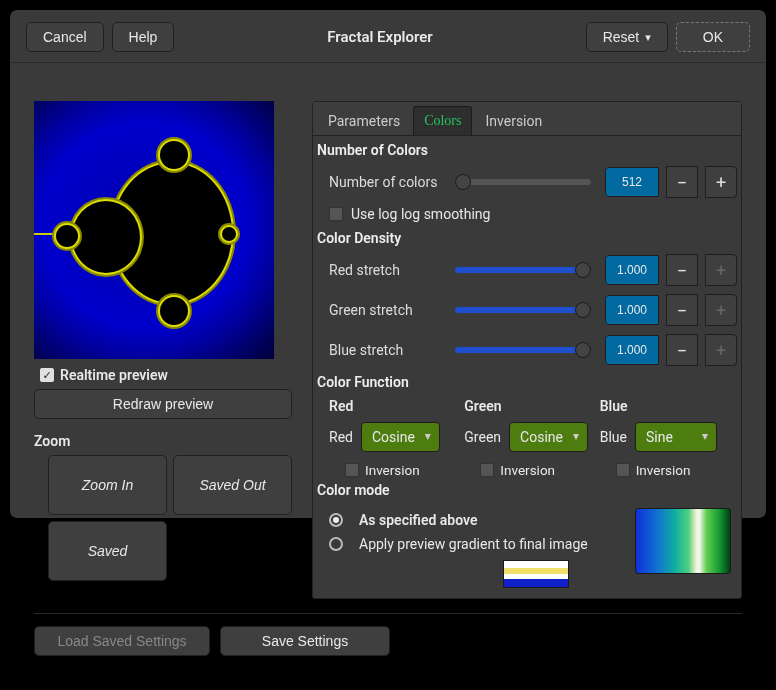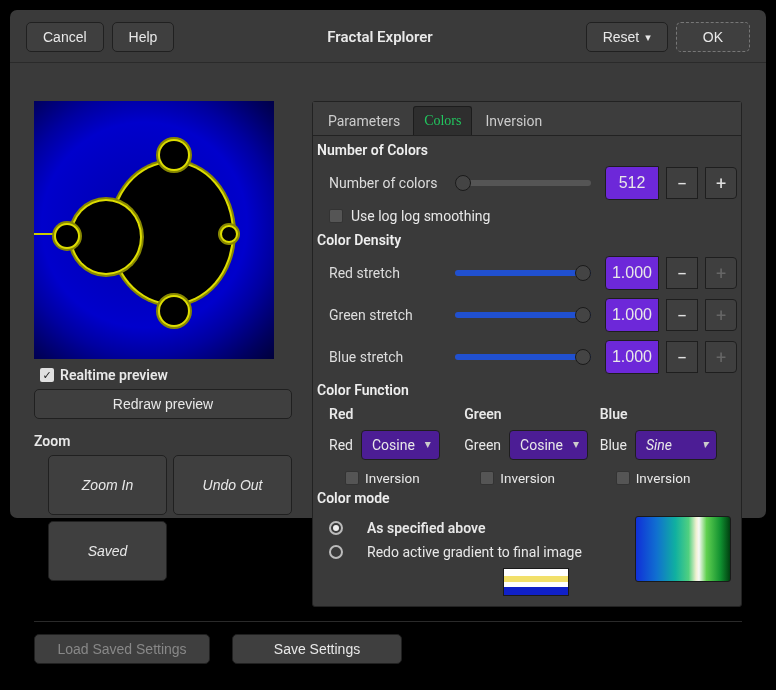--- a/index.html
+++ b/index.html
@@ -150,27 +150,27 @@
     position: absolute;
     width: 16px;
     height: 16px;
     background: #444;
     border: 1px solid #1a1a1a;
     border-radius: 50%;
     top: -5px;
   }
   .num-input {
     width: 54px;
-    background: #6d28d9;
+    background: #0369a1;
     border: 1px solid #1e1e1e;
     color: #e8e8e8;
     text-align: center;
     padding: 7px 4px;
     border-radius: 4px 0 0 4px;
-    font-size: 16px;
+    font-size: 12px;
   }
   .stepper {
     width: 32px;
     height: 32px;
     background: #3f3f3f;
     border: 1px solid #1e1e1e;
     color: #e0e0e0;
     font-size: 18px;
     display: inline-flex;
     align-items: center;
@@ -182,41 +182,41 @@
   .stepper.right { border-radius: 0 4px 4px 0; }
   .colfunc {
     display: grid;
     grid-template-columns: 1fr 1fr 1fr;
     gap: 2px;
     padding: 0 4px 0 12px;
   }
   .colfunc .head { font-weight: 600; padding: 4px 0; }
   .select-row { display: flex; align-items: center; gap: 8px; padding: 2px 0; }
   .select {
-    background: #4c1d95;
+    background: #4d7c0f;
     border: 1px solid #1e1e1e;
     border-radius: 4px;
     color: #e8e8e8;
     padding: 6px 24px 6px 10px;
     position: relative;
     min-width: 72px;
     cursor: pointer;
   }
   .select::after {
     content: "▾";
     position: absolute;
     right: 8px;
     top: 6px;
     color: #ccc;
     font-size: 12px;
   }
   .inv-row { display:flex; align-items:center; gap:6px; padding:6px 0 0 16px; font-size:13.5px; }
   .mode-area { display:flex; align-items:flex-start; gap:20px; padding: 6px 6px 0 12px;}
   .mode-col { flex:1; }
-  .radio-row { display:flex; align-items:center; gap:24px; padding:4px 0; }
+  .radio-row { display:flex; align-items:center; gap:16px; padding:4px 0; }
   .radio {
     width:14px; height:14px; border-radius:50%;
     border:2px solid #bbb; display:inline-flex;
     align-items:center; justify-content:center;
   }
   .radio.checked::after { content:""; width:6px; height:6px; background:#eee; border-radius:50%; }
   .swatch-big {
     width: 96px; height: 66px;
     border: 1px solid #1a1a1a;
     border-radius: 3px;
@@ -226,21 +226,21 @@
     width: 66px; height: 28px;
     margin: 4px auto 0 174px;
     border:1px solid #1a1a1a;
     background: linear-gradient(to bottom, #fff 0 25%, #f2e06a 25% 50%, #fff 50% 70%, #1020c8 70% 100%);
   }
   .bottom-row {
     border-top: 1px solid #2a2a2a;
     padding: 12px 0 0 0;
     margin-top: 4px;
     display: flex;
-    gap: 22px;
+    gap: 10px;
   }
   .btn.muted { color: #888; }
   .save-btn { width: 170px; }
 </style>
 </head>
 <body>
 
 <div class="window">
 
   <div class="titlebar">
@@ -269,21 +269,21 @@
         </div>
         <div class="realtime-row">
           <span class="checkbox">✓</span>
           <span style="font-weight:600;">Realtime preview</span>
         </div>
         <button class="btn wide-btn">Redraw preview</button>
 
         <div class="group-label">Zoom</div>
         <div class="zoom-grid">
           <button class="btn">Zoom In</button>
-          <button class="btn">Undo Out</button>
+          <button class="btn">Saved Out</button>
           <button class="btn">Saved</button>
         </div>
       </div>
 
       <div class="right-col">
         <div class="tabs">
           <div class="tab">Parameters</div>
           <div class="tab active">Colors</div>
           <div class="tab">Inversion</div>
         </div>
@@ -342,21 +342,21 @@
             <div class="select-row">
               <span>Red</span>
               <div class="select">Cosine</div>
             </div>
             <div class="select-row">
               <span>Green</span>
               <div class="select">Cosine</div>
             </div>
             <div class="select-row">
               <span>Blue</span>
-              <div class="select" style="min-width:82px;font-style:italic;">Sine</div>
+              <div class="select" style="min-width:82px;">Sine</div>
             </div>
 
             <div class="inv-row">
               <span class="checkbox dark"></span>
               <span>Inversion</span>
             </div>
             <div class="inv-row">
               <span class="checkbox dark"></span>
               <span>Inversion</span>
             </div>
@@ -368,21 +368,21 @@
 
           <div class="section-label">Color mode</div>
           <div class="mode-area">
             <div class="mode-col">
               <div class="radio-row">
                 <span class="radio checked"></span>
                 <span style="font-weight:600;">As specified above</span>
               </div>
               <div class="radio-row">
                 <span class="radio"></span>
-                <span>Redo active gradient to final image</span>
+                <span>Apply preview gradient to final image</span>
               </div>
               <div class="swatch-small"></div>
             </div>
             <div class="swatch-big"></div>
           </div>
         </div>
       </div>
     </div>
 
     <div class="bottom-row">

